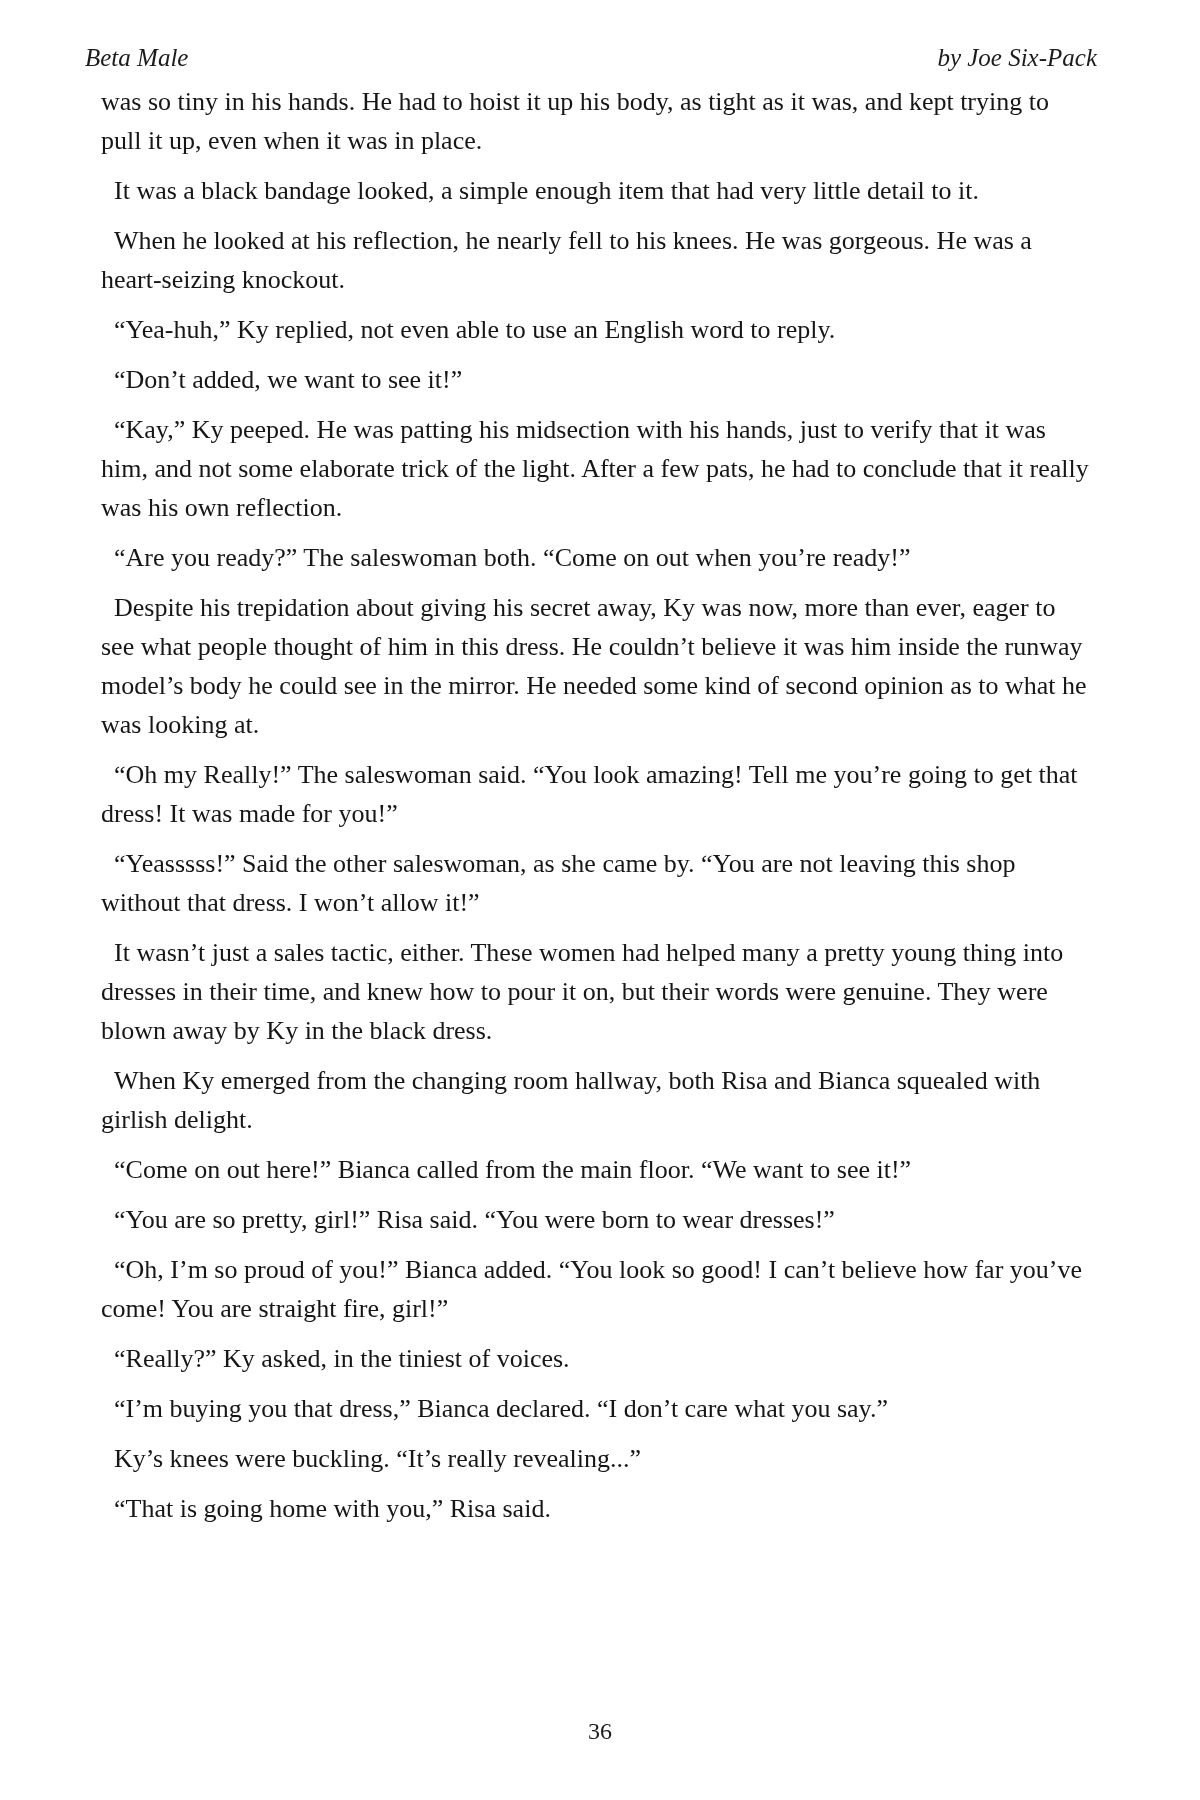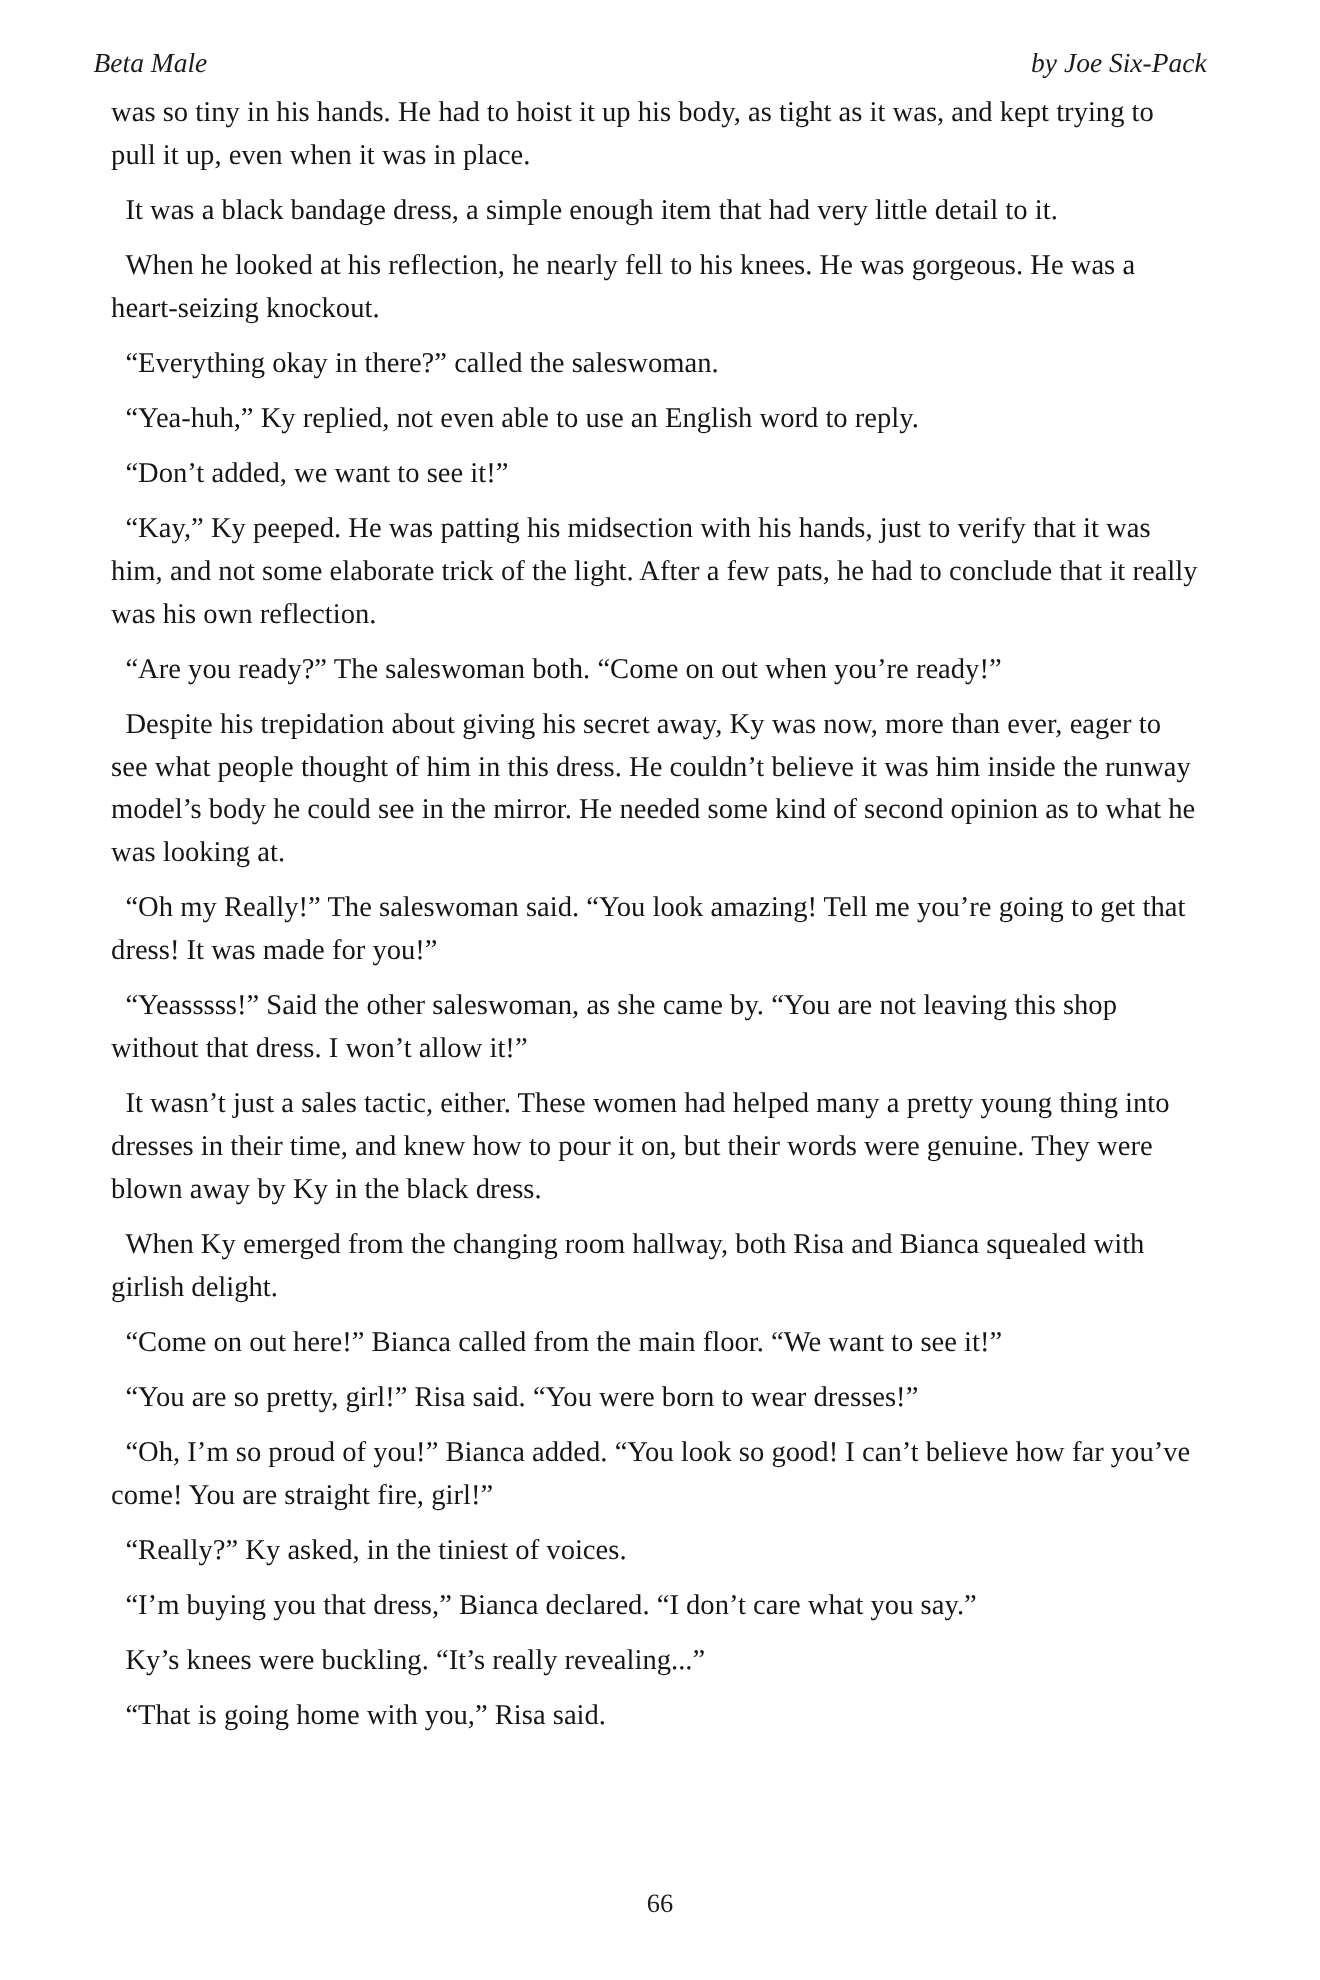--- a/index.html
+++ b/index.html
@@ -65,36 +65,35 @@
 
 <div class="sheet">
 
   <div class="header">
     <span class="title">Beta Male</span>
     <span class="author">by Joe Six-Pack</span>
   </div>
 
   <div class="content">
     <p>was so tiny in his hands. He had to hoist it up his body, as tight as it was, and kept trying to pull it up, even when it was in place.</p>
-    <p>It was a black bandage dress, a simple enough item that had very little detail to it.</p>
+    <p>It was a black bandage looked, a simple enough item that had very little detail to it.</p>
     <p>When he looked at his reflection, he nearly fell to his knees. He was gorgeous. He was a heart-seizing knockout.</p>
-    <p>“Everything okay in there?” called the saleswoman.</p>
     <p>“Yea-huh,” Ky replied, not even able to use an English word to reply.</p>
     <p>“Don’t added, we want to see it!”</p>
     <p>“Kay,” Ky peeped. He was patting his midsection with his hands, just to verify that it was him, and not some elaborate trick of the light. After a few pats, he had to conclude that it really was his own reflection.</p>
     <p>“Are you ready?” The saleswoman both. “Come on out when you’re ready!”</p>
     <p>Despite his trepidation about giving his secret away, Ky was now, more than ever, eager to see what people thought of him in this dress. He couldn’t believe it was him inside the runway model’s body he could see in the mirror. He needed some kind of second opinion as to what he was looking at.</p>
     <p>“Oh my Really!” The saleswoman said. “You look amazing! Tell me you’re going to get that dress! It was made for you!”</p>
     <p>“Yeasssss!” Said the other saleswoman, as she came by. “You are not leaving this shop without that dress. I won’t allow it!”</p>
     <p>It wasn’t just a sales tactic, either.  These women had helped many a pretty young thing into dresses in their time, and knew how to pour it on, but their words were genuine. They were blown away by Ky in the black dress.</p>
     <p>When Ky emerged from the changing room hallway, both Risa and Bianca squealed with girlish delight.</p>
     <p>“Come on out here!” Bianca called from the main floor. “We want to see it!”</p>
     <p>“You are so pretty, girl!” Risa said. “You were born to wear dresses!”</p>
     <p>“Oh, I’m so proud of you!” Bianca added. “You look so good! I can’t believe how far you’ve come! You are straight fire, girl!”</p>
     <p>“Really?” Ky asked, in the tiniest of voices.</p>
     <p>“I’m buying you that dress,” Bianca declared. “I don’t care what you say.”</p>
     <p>Ky’s knees were buckling. “It’s really revealing...”</p>
     <p>“That is going home with you,” Risa said.</p>
   </div>
 
-  <div class="pageno">66</div>
+  <div class="pageno">36</div>
 
 </div>
 
 </body></html>

